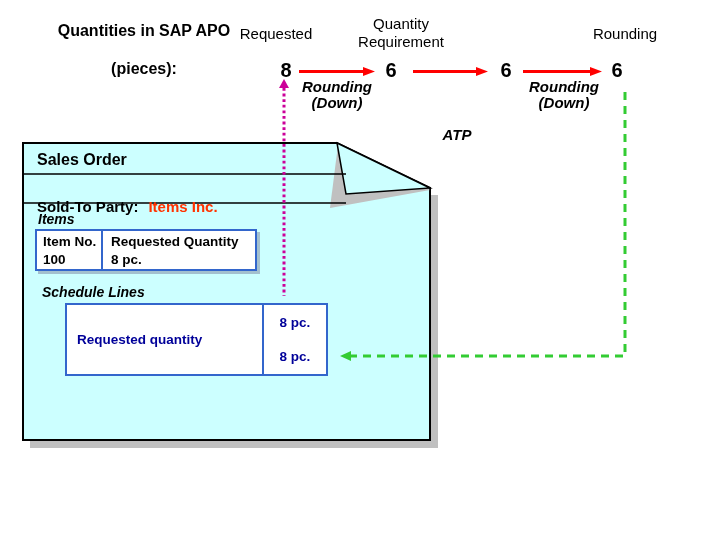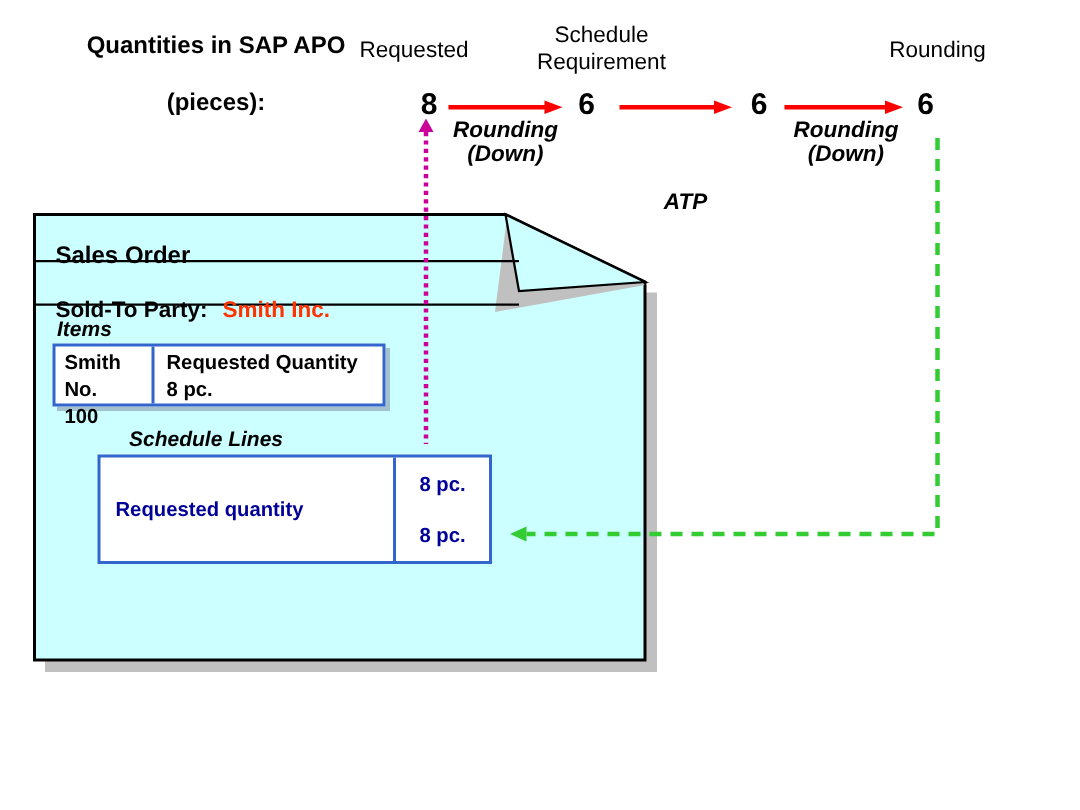--- a/index.html
+++ b/index.html
@@ -12,26 +12,26 @@
   .title{left:40px;top:2px;width:208px;text-align:center;font-size:16px;font-weight:bold;line-height:19px;}
   .hdr{font-size:15px;line-height:18px;text-align:center;}
   .hdr0{left:225px;top:25px;width:102px;}
   .hdr1{left:348px;top:15px;width:106px;}
   .hdr2{left:452px;top:25px;width:100px;}
   .hdr3{left:573px;top:25px;width:104px;}
   .num{top:59px;width:40px;text-align:center;font-size:20px;font-weight:bold;}
   .num0{left:266px;} .num1{left:371px;} .num2{left:486px;} .num3{left:597px;}
   .albl{top:79px;width:84px;text-align:center;font-size:15px;font-weight:bold;font-style:italic;line-height:16px;}
   .albl0{left:295px;} .albl1{left:415px;margin-top:48px;} .albl2{left:522px;}
-  .doc-title{left:37px;top:162px;font-size:16px;font-weight:bold;}
+  .doc-title{left:37px;top:151px;font-size:16px;font-weight:bold;}
   .soldto{left:37px;top:181px;font-size:15px;font-weight:bold;}
   .soldto .val{color:var(--accent);margin-left:10px;}
   .sec-label{font-size:14px;font-weight:bold;font-style:italic;}
   .items-label{left:38px;top:211px;}
-  .sched-label{left:42px;top:284px;margin-left:44px;}
+  .sched-label{left:42px;top:284px;}
   .items-table{
     position:absolute;z-index:2;left:35px;top:229px;width:222px;height:42px;
     background:#fff;border:2px solid var(--table_border);box-sizing:border-box;
     display:flex;box-shadow:3px 3px 0 rgba(130,140,165,.55);
     font-size:13.5px;font-weight:bold;line-height:18px;
   }
   .items-table .c1{width:66px;border-right:2px solid var(--table_border);padding:2px 0 0 6px;box-sizing:border-box;}
   .items-table .c2{flex:1;padding:2px 0 0 8px;}
   .sched-table{
     position:absolute;z-index:2;left:65px;top:303px;width:263px;height:73px;
@@ -85,41 +85,41 @@
     <polyline class="grn" points="625,92 625,356 351,356"></polyline>
     <polygon class="grnhead" points="340,356 351,351 351,361"></polygon>
   </svg>
 
   <div class="txt title">
     <span>Quantities in SAP APO</span><br>
     <span>(pieces):</span>
   </div>
 
   <div class="txt hdr hdr0">Requested</div>
-  <div class="txt hdr hdr1">Schedule Requirement</div>
+  <div class="txt hdr hdr1">Quantity Requirement</div>
   <div class="txt hdr hdr3">Rounding</div>
 
   <div class="txt num num0">8</div>
   <div class="txt num num1">6</div>
   <div class="txt num num2">6</div>
   <div class="txt num num3">6</div>
 
   <div class="txt albl albl0">Rounding (Down)</div>
   <div class="txt albl albl1">ATP</div>
   <div class="txt albl albl2">Rounding (Down)</div>
 
   <div class="txt doc-title">Sales Order</div>
   <div class="txt soldto">
-    <span>Sold-To Party:</span><span class="val">Smith Inc.</span>
+    <span>Sold-To Party:</span><span class="val">Items Inc.</span>
   </div>
   <div class="txt sec-label items-label">Items</div>
 
   <div class="items-table">
     <div class="c1">
-      <div>Smith No.</div>
+      <div>Item No.</div>
       <div>100</div>
     </div>
     <div class="c2">
       <div>Requested Quantity</div>
       <div>8 pc.</div>
     </div>
   </div>
 
   <div class="txt sec-label sched-label">Schedule Lines</div>
 

